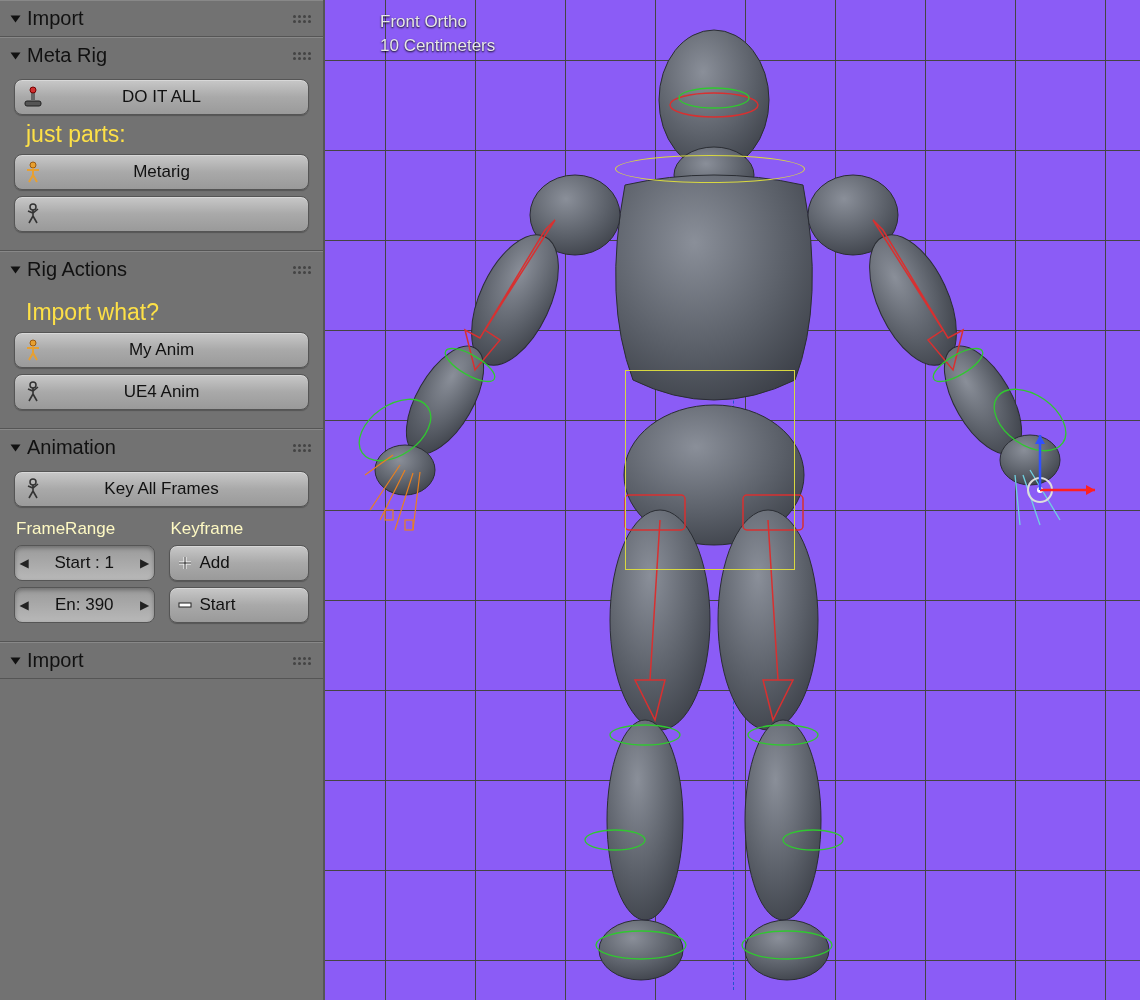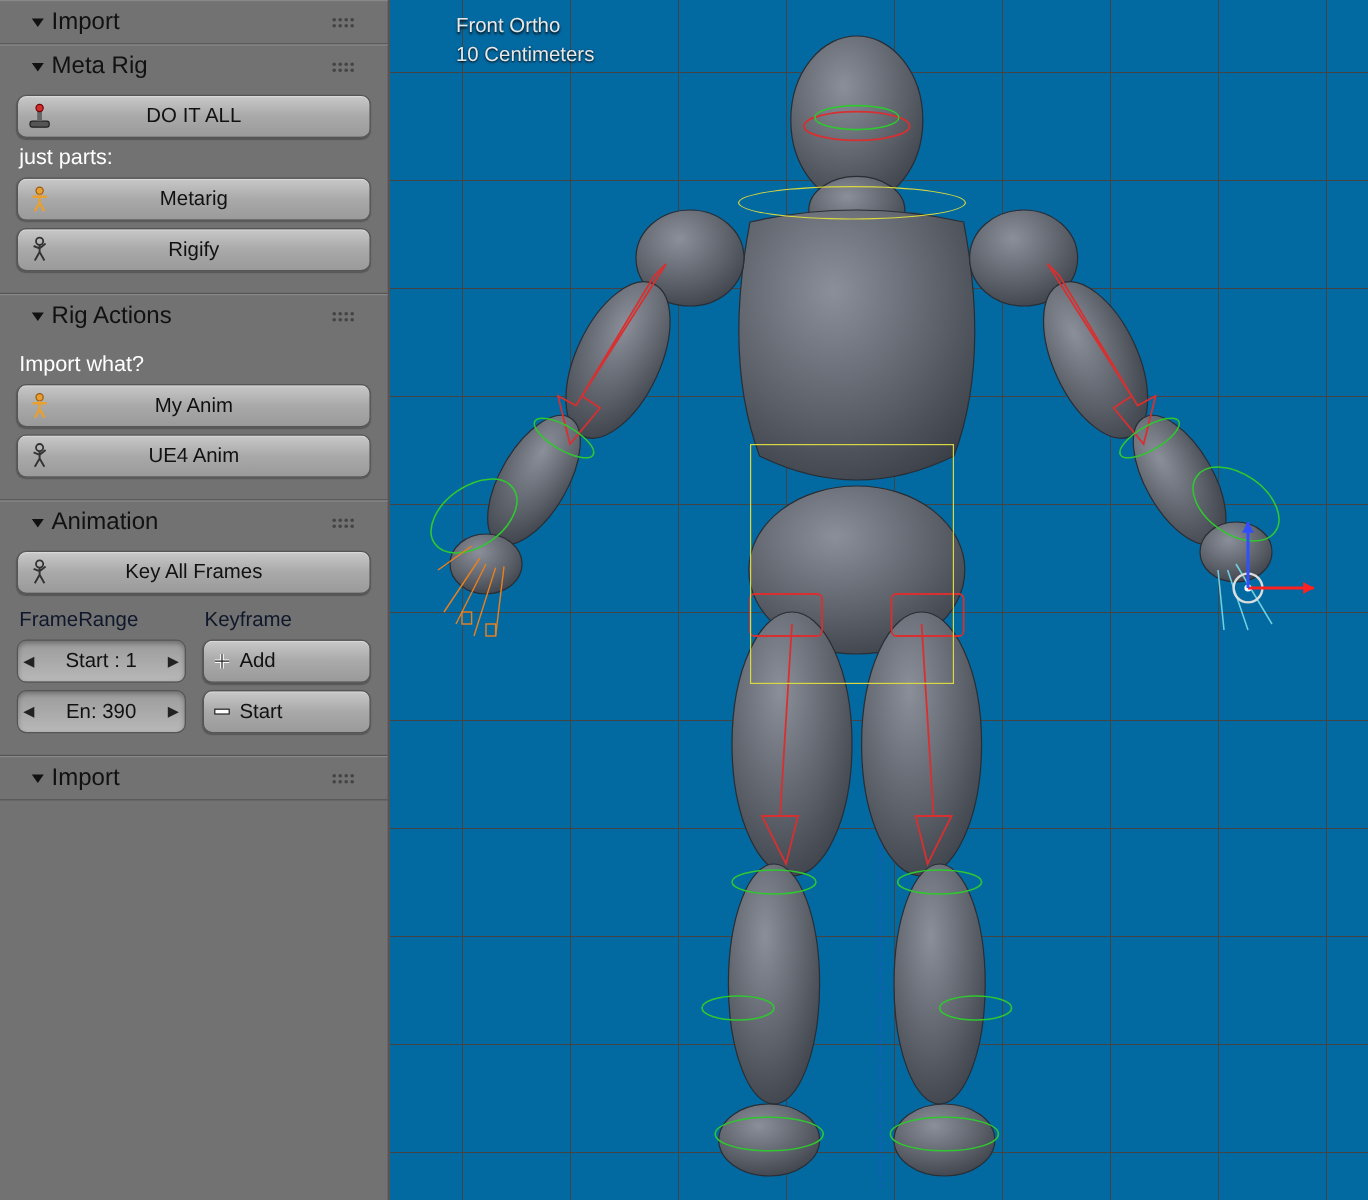--- a/index.html
+++ b/index.html
@@ -1,35 +1,35 @@
 <!DOCTYPE html>
 <html><head>
 <meta charset="utf-8">
 <style>
 * { box-sizing: border-box; margin: 0; padding: 0; font-family: "Lucida Grande", Arial, sans-serif; }
 body { width: 1140px; height: 1000px; background: #727272; display: flex; overflow: hidden; }
 .sidebar { width: 325px; background: #727272; display: flex; flex-direction: column; border-right: 2px solid #555; }
-.viewport { flex: 1; background: #0369a1; position: relative; overflow: hidden; }
+.viewport { flex: 1; background: #8b5cf6; position: relative; overflow: hidden; }
 .panel { border-top: 1px solid #888; border-bottom: 1px solid #555; }
-.panel-header { display: flex; align-items: center; padding: 6px 28px; cursor: pointer; }
+.panel-header { display: flex; align-items: center; padding: 6px 12px; cursor: pointer; }
 .panel-header .tri { width: 0; height: 0; border-left: 7px solid #111; border-top: 5px solid transparent; border-bottom: 5px solid transparent; transform: rotate(90deg); margin-right: 8px; }
 .panel-header .title { font-size: 20px; color: #111; flex: 1; }
 .panel-header .grip { display: grid; grid-template-columns: repeat(4,3px); grid-template-rows: repeat(2,3px); gap: 2px; }
 .panel-header .grip span { width: 3px; height: 3px; background: #444; border-radius: 50%; }
 .panel-body { padding: 6px 14px 12px 14px; }
 .btn { width: 100%; height: 36px; border-radius: 8px; border: 1px solid #555;
   background: linear-gradient(to bottom, #c8c8c8 0%, #a9a9a9 50%, #9a9a9a 100%);
   box-shadow: inset 0 1px 0 rgba(255,255,255,0.3), 0 1px 1px rgba(0,0,0,0.25);
   display: flex; align-items: center; font-size: 17px; color: #111; cursor: pointer; margin-bottom: 6px; }
 .btn .icon-slot { width: 36px; display: flex; justify-content: center; align-items: center; }
 .btn .label { flex: 1; text-align: center; padding-right: 36px; }
-.sub-label { font-size: 18px; color: #ffffff; margin: 6px 2px 6px 2px; }
+.sub-label { font-size: 23px; color: #fde047; margin: 6px 2px 6px 12px; }
 .two-col { display: flex; gap: 14px; }
 .col { flex: 1; }
-.col-label { font-size: 17px; color: #0f172a; margin: 6px 0 6px 2px; }
+.col-label { font-size: 17px; color: #fef9c3; margin: 6px 0 6px 2px; }
 .numfield { width: 100%; height: 36px; border-radius: 8px; border: 1px solid #555;
   background: linear-gradient(to bottom, #9a9a9a 0%, #b8b8b8 100%);
   box-shadow: inset 0 2px 4px rgba(0,0,0,0.3);
   display: flex; align-items: center; font-size: 17px; color: #111; cursor: ew-resize; margin-bottom: 6px; }
 .numfield .arrow { width: 18px; text-align: center; color: #222; font-size: 12px; }
 .numfield .nval { flex: 1; text-align: center; }
 .btn.op { width: 100%; }
 .btn.op .icon-slot { width: 30px; }
 .btn.op .label { text-align: left; padding-right: 16px; }
 
@@ -104,21 +104,20 @@
         </span>
         <span class="label">Metarig</span>
       </div>
       <div class="btn">
         <span class="icon-slot icon-fig">
           <svg viewBox="0 0 24 24">
               <circle cx="12" cy="5" r="3" fill="none" stroke="#333" stroke-width="1.5"></circle>
               <path d="M12 8 L12 14 M7 9 L12 11 L17 7 M12 14 L8 21 M12 14 L16 21" stroke="#333" stroke-width="1.6" fill="none"></path>
             </svg>
         </span>
-        <span class="label">Rigify</span>
       </div>
     </div>
   </div>
 
   <div class="panel">
     <div class="panel-header">
       <span class="tri"></span>
       <span class="title">Rig Actions</span>
       <span class="grip">
           <span></span>

